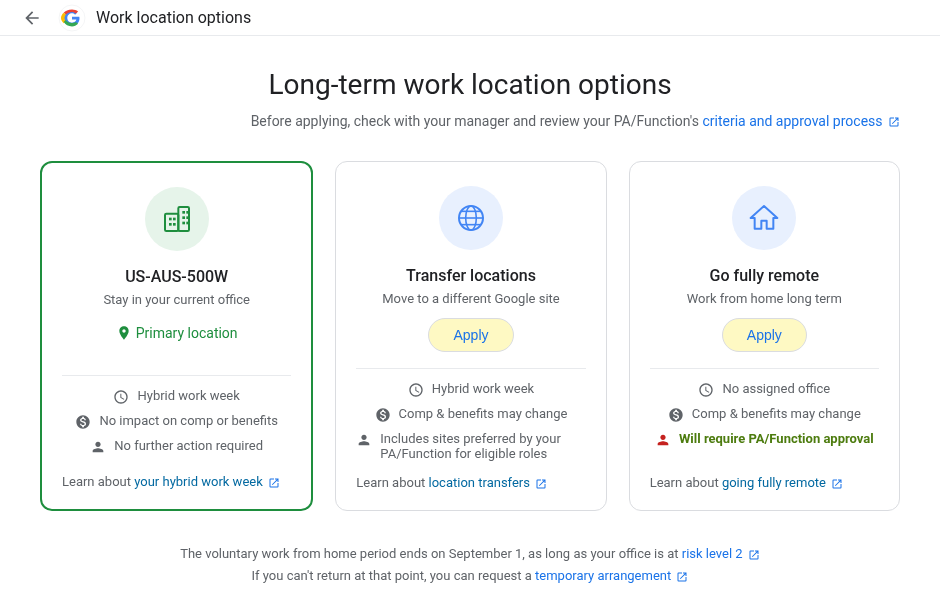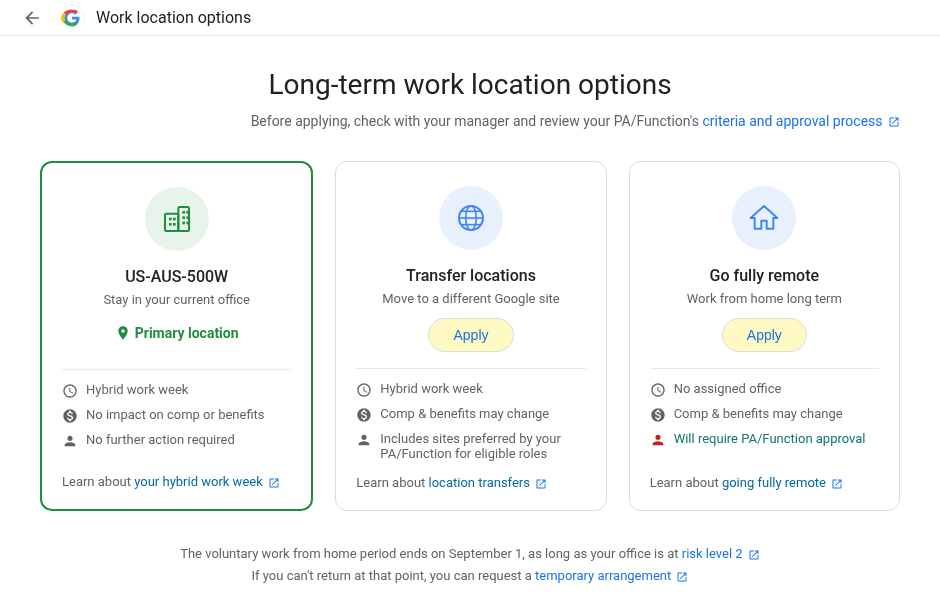--- a/index.html
+++ b/index.html
@@ -126,22 +126,22 @@
       color: #5f6368;
       margin-bottom: 12px;
     }
     .primary-location {
       display: flex;
       align-items: center;
       justify-content: center;
       gap: 4px;
       color: #1e8e3e;
       font-size: 14px;
-      font-weight: 700;
-      margin-bottom: 6px;
+      font-weight: 400;
+      margin-bottom: 12px;
       padding: 6px 0;
     }
     .apply-btn {
       display: block;
       margin: 0 auto 0;
       padding: 8px 24px;
       border: 1px solid #dadce0;
       border-radius: 20px;
       background: #fef9c3;
       color: #1a73e8;
@@ -156,29 +156,30 @@
       border-top: 1px solid #e8eaed;
       margin: 16px 0 12px;
     }
 
     .feature-list {
       list-style: none;
       display: flex;
       flex-direction: column;
       gap: 8px;
       margin-bottom: 14px;
+      align-items: center;
     }
     .feature-item {
       display: flex;
       align-items: flex-start;
       gap: 8px;
       font-size: 13px;
       color: #5f6368;
     }
-    .feature-item.red-text { color: #0f766e; }
+    .feature-item.red-text { color: #4d7c0f; font-weight: bold; }
     .feature-icon {
       width: 16px;
       height: 16px;
       flex-shrink: 0;
       margin-top: 1px;
     }
 
     .learn-more {
       font-size: 13px;
       color: #5f6368;

